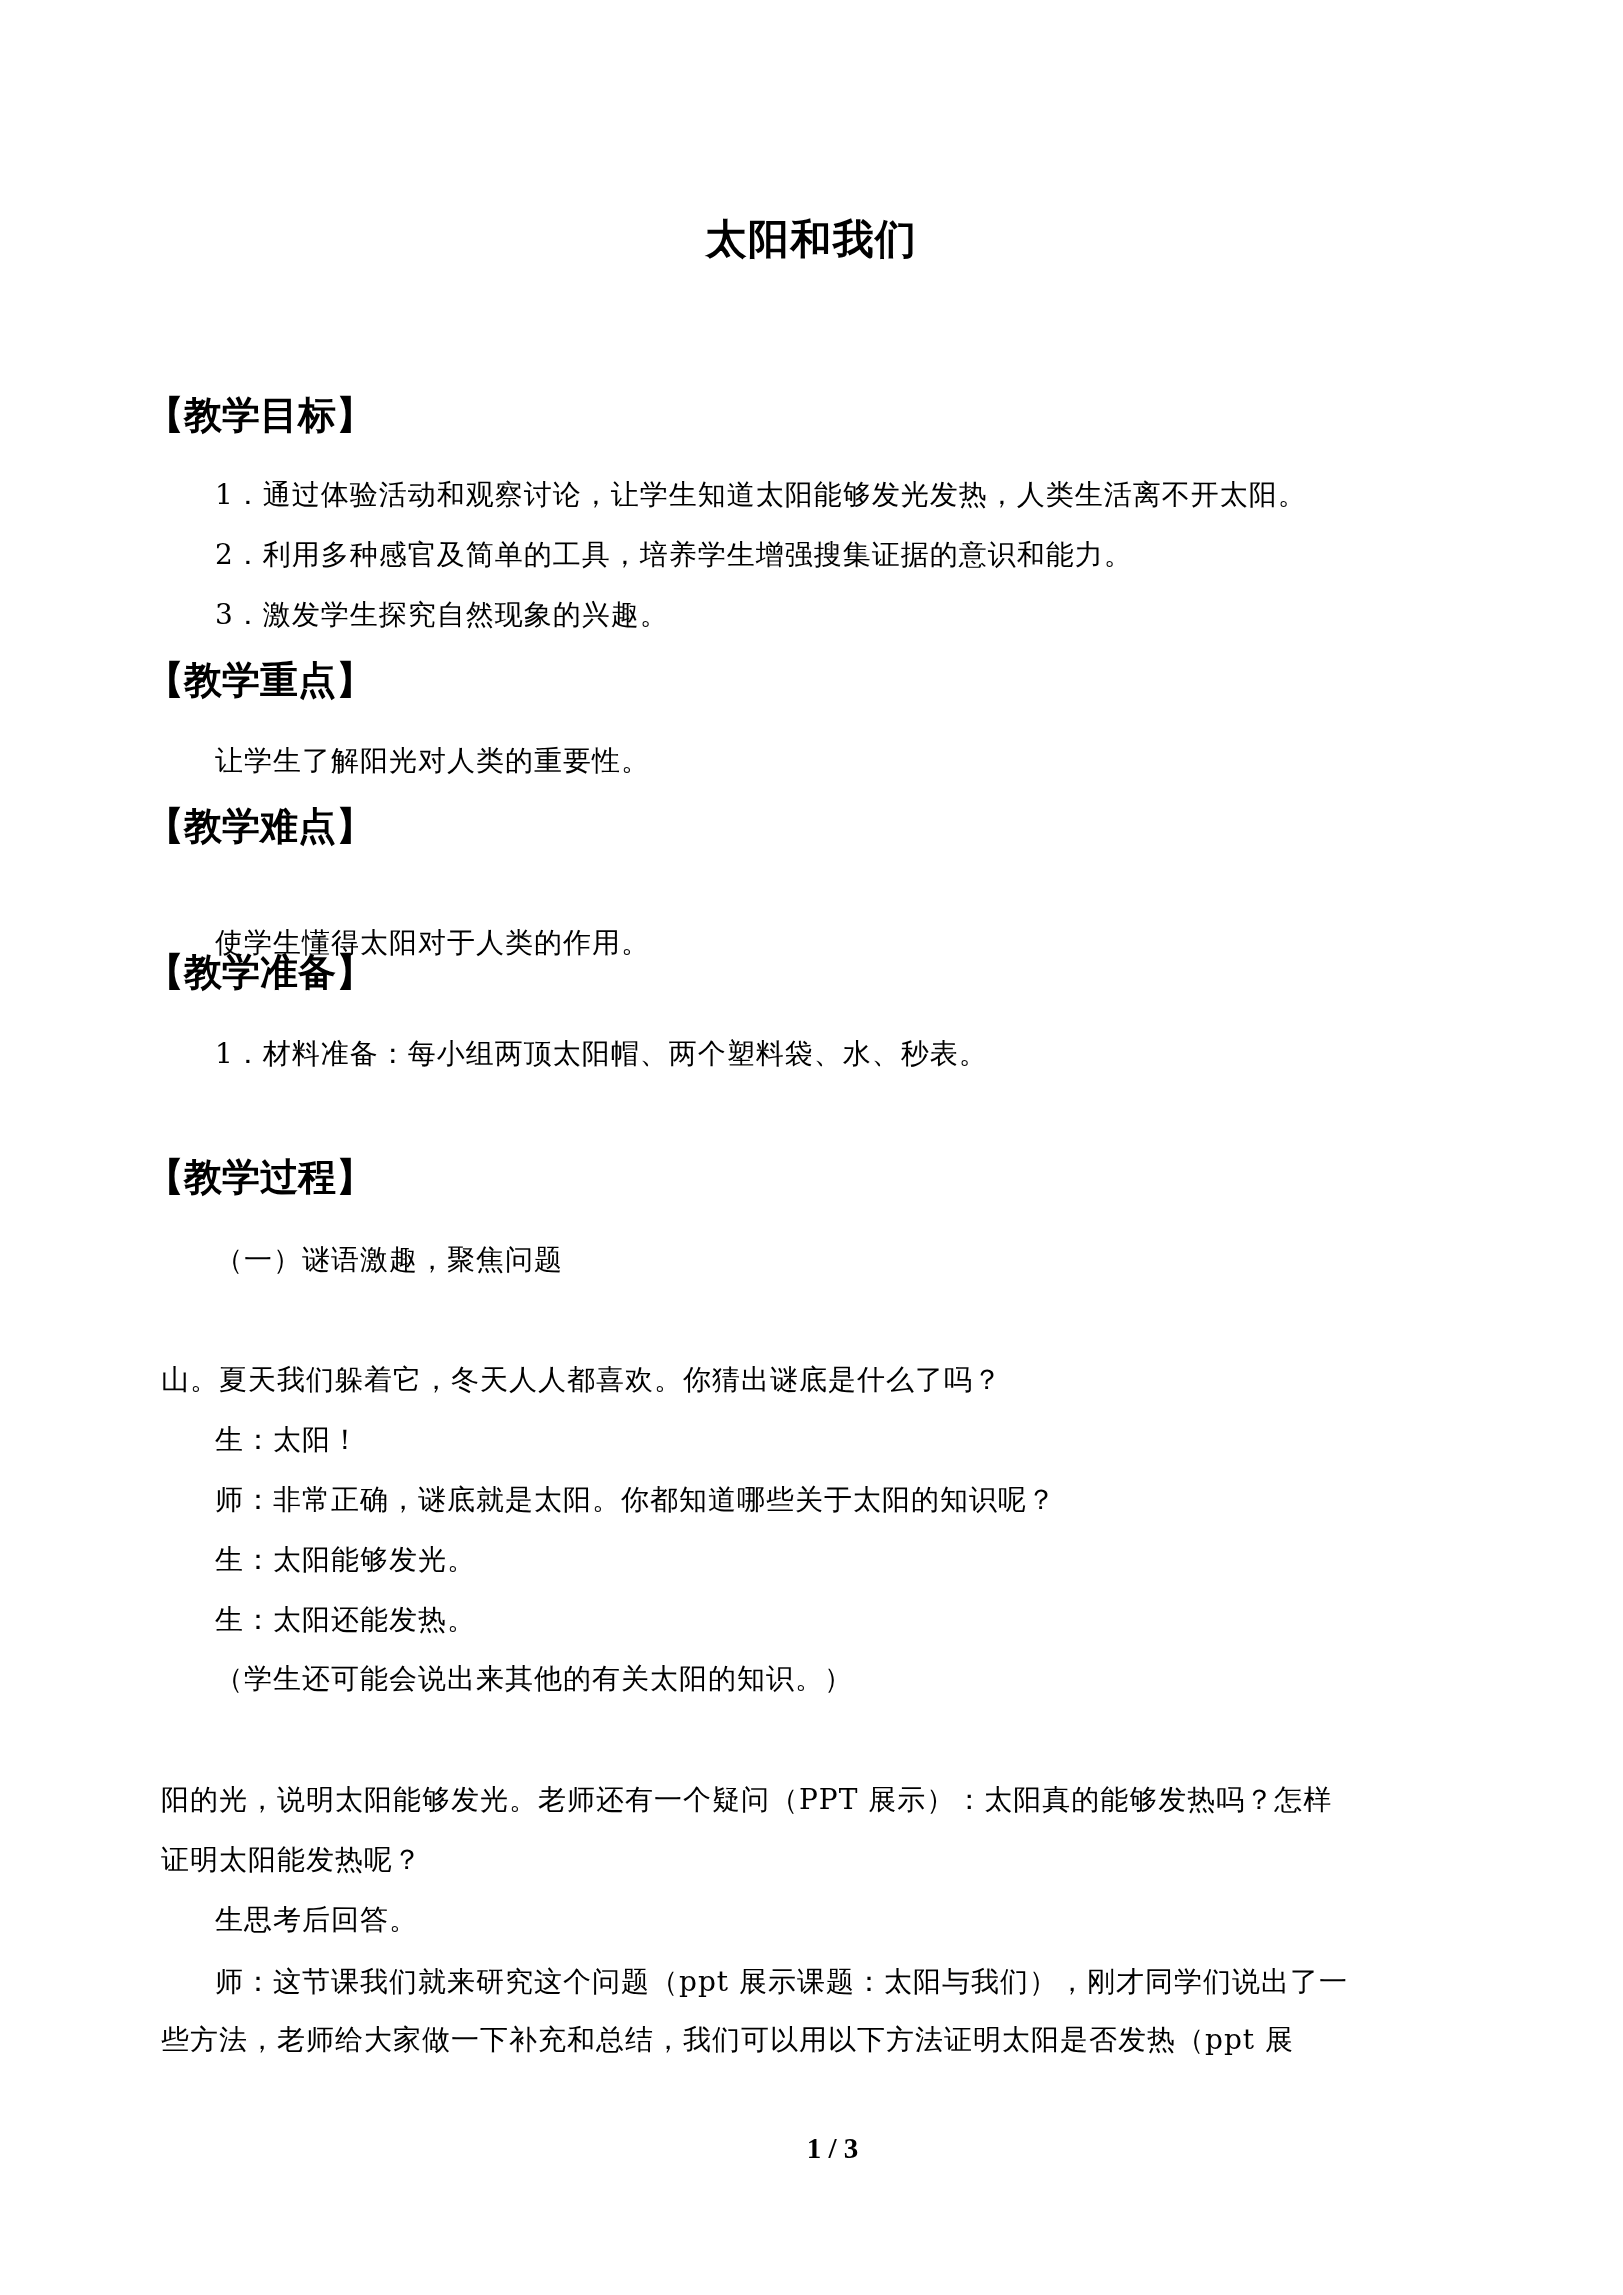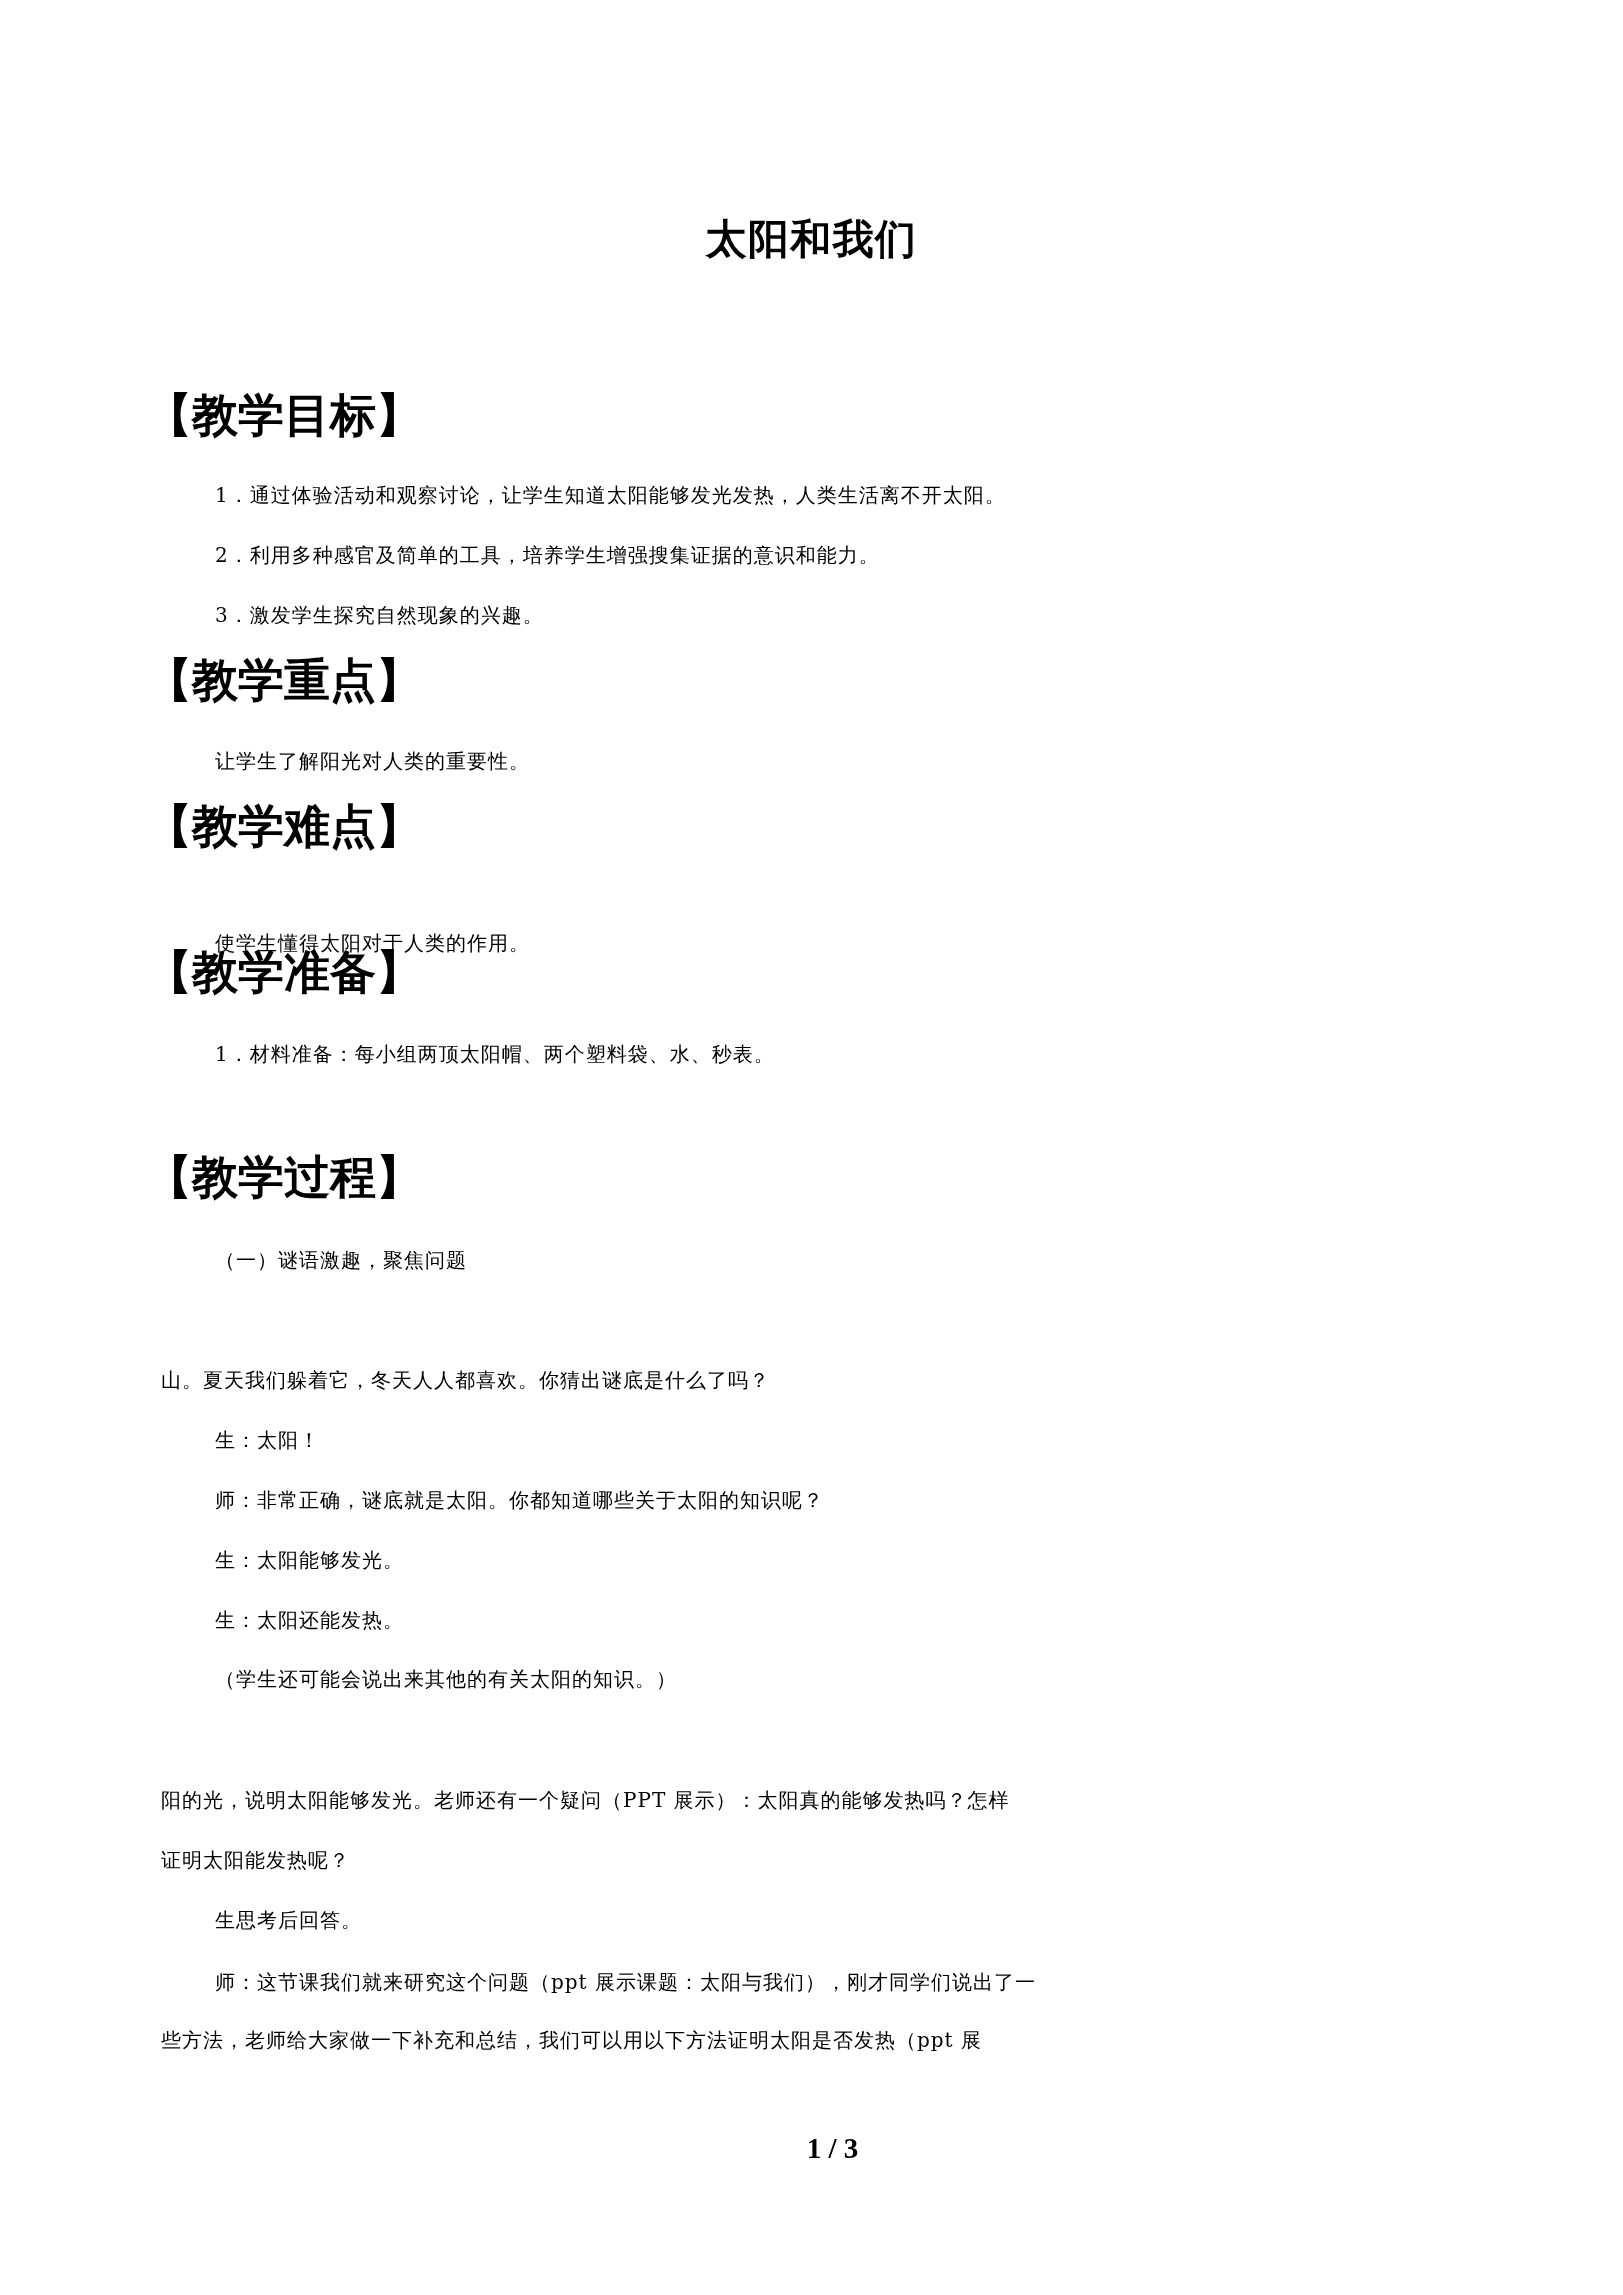--- a/index.html
+++ b/index.html
@@ -3,22 +3,22 @@
 <meta charset="utf-8">
 <style>
   html, body { margin:0; padding:0; background:#ffffff; }
   body { width:1623px; height:2295px; position:relative; overflow:hidden;
          font-family:"DejaVu Serif","Liberation Serif",serif; color:#000; }
   .page { position:absolute; left:0; top:0; width:1623px; height:1954px; background:#fff; }
   .title { position:absolute; left:0; width:1623px; top:213px; text-align:center;
            font-family:"DejaVu Sans","Liberation Sans",sans-serif; font-weight:bold;
            font-size:41px; line-height:52px; letter-spacing:1.4px; }
   .heading { position:absolute; left:146px; font-family:"DejaVu Sans","Liberation Sans",sans-serif;
-             font-weight:bold; font-size:46px; line-height:44px; white-space:nowrap; }
-  .line { position:absolute; font-size:20px; line-height:38px; white-space:nowrap; letter-spacing:1px; }
+             font-weight:bold; font-size:38px; line-height:44px; white-space:nowrap; }
+  .line { position:absolute; font-size:28px; line-height:38px; white-space:nowrap; letter-spacing:1px; }
   .ind { left:215px; }
   .noind { left:161px; }
   .footer { position:absolute; left:0; width:1623px; top:2133px; text-align:center;
             font-family:"Liberation Serif","DejaVu Serif",serif; font-weight:bold; font-size:29px; line-height:30px;padding-left:21px; }
 </style>
 </head>
 <body>
 
 <div class="page">
 

